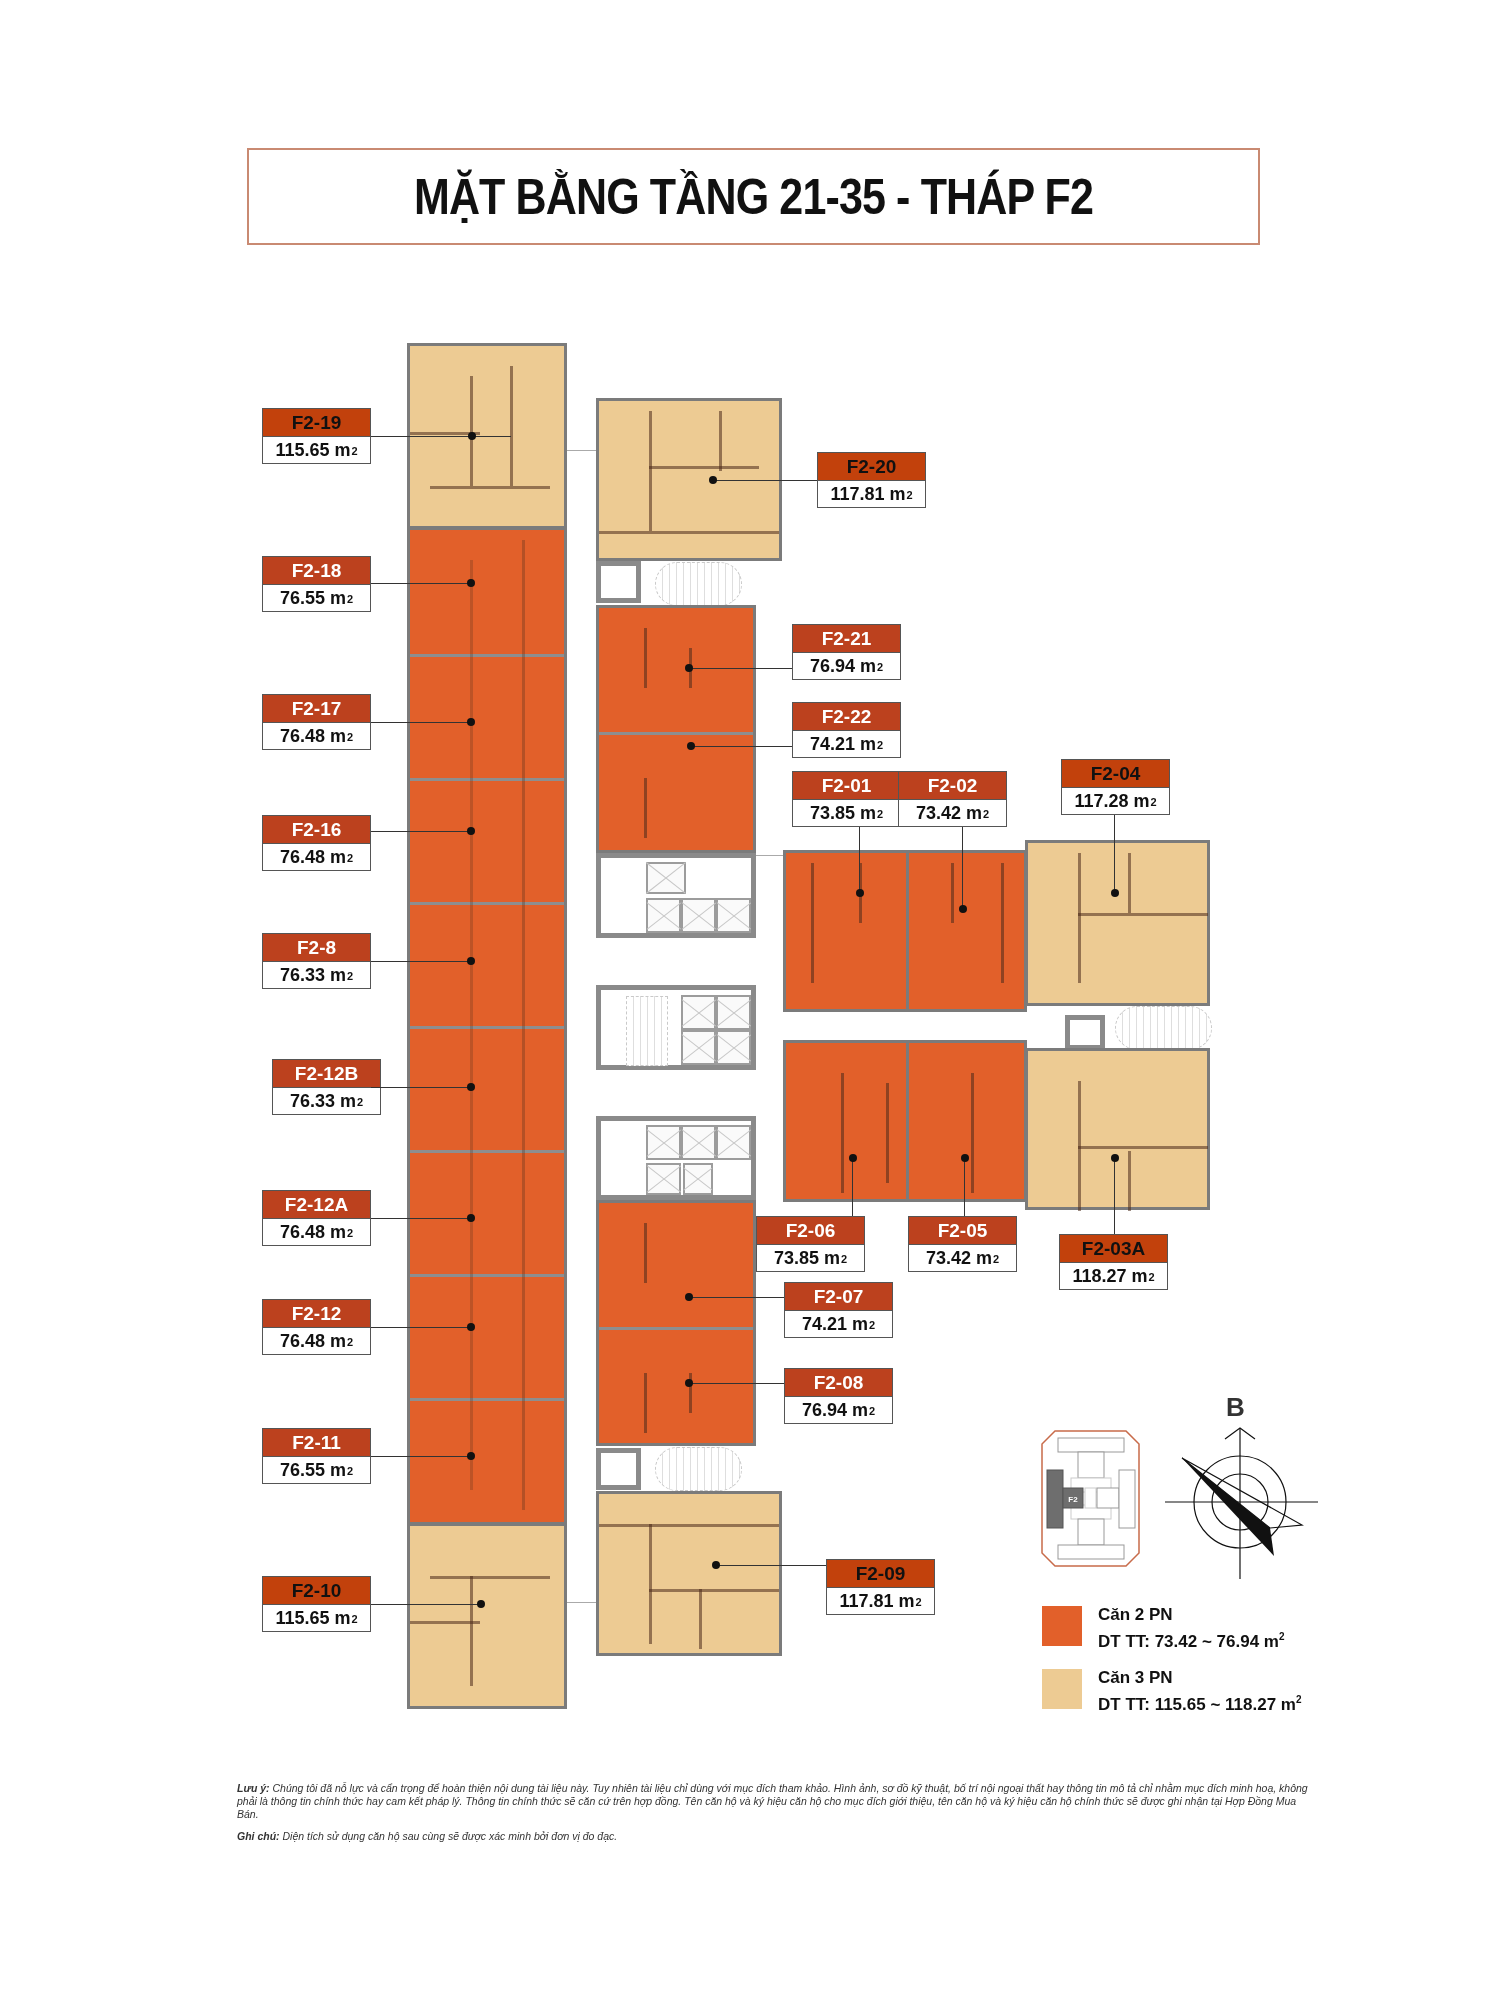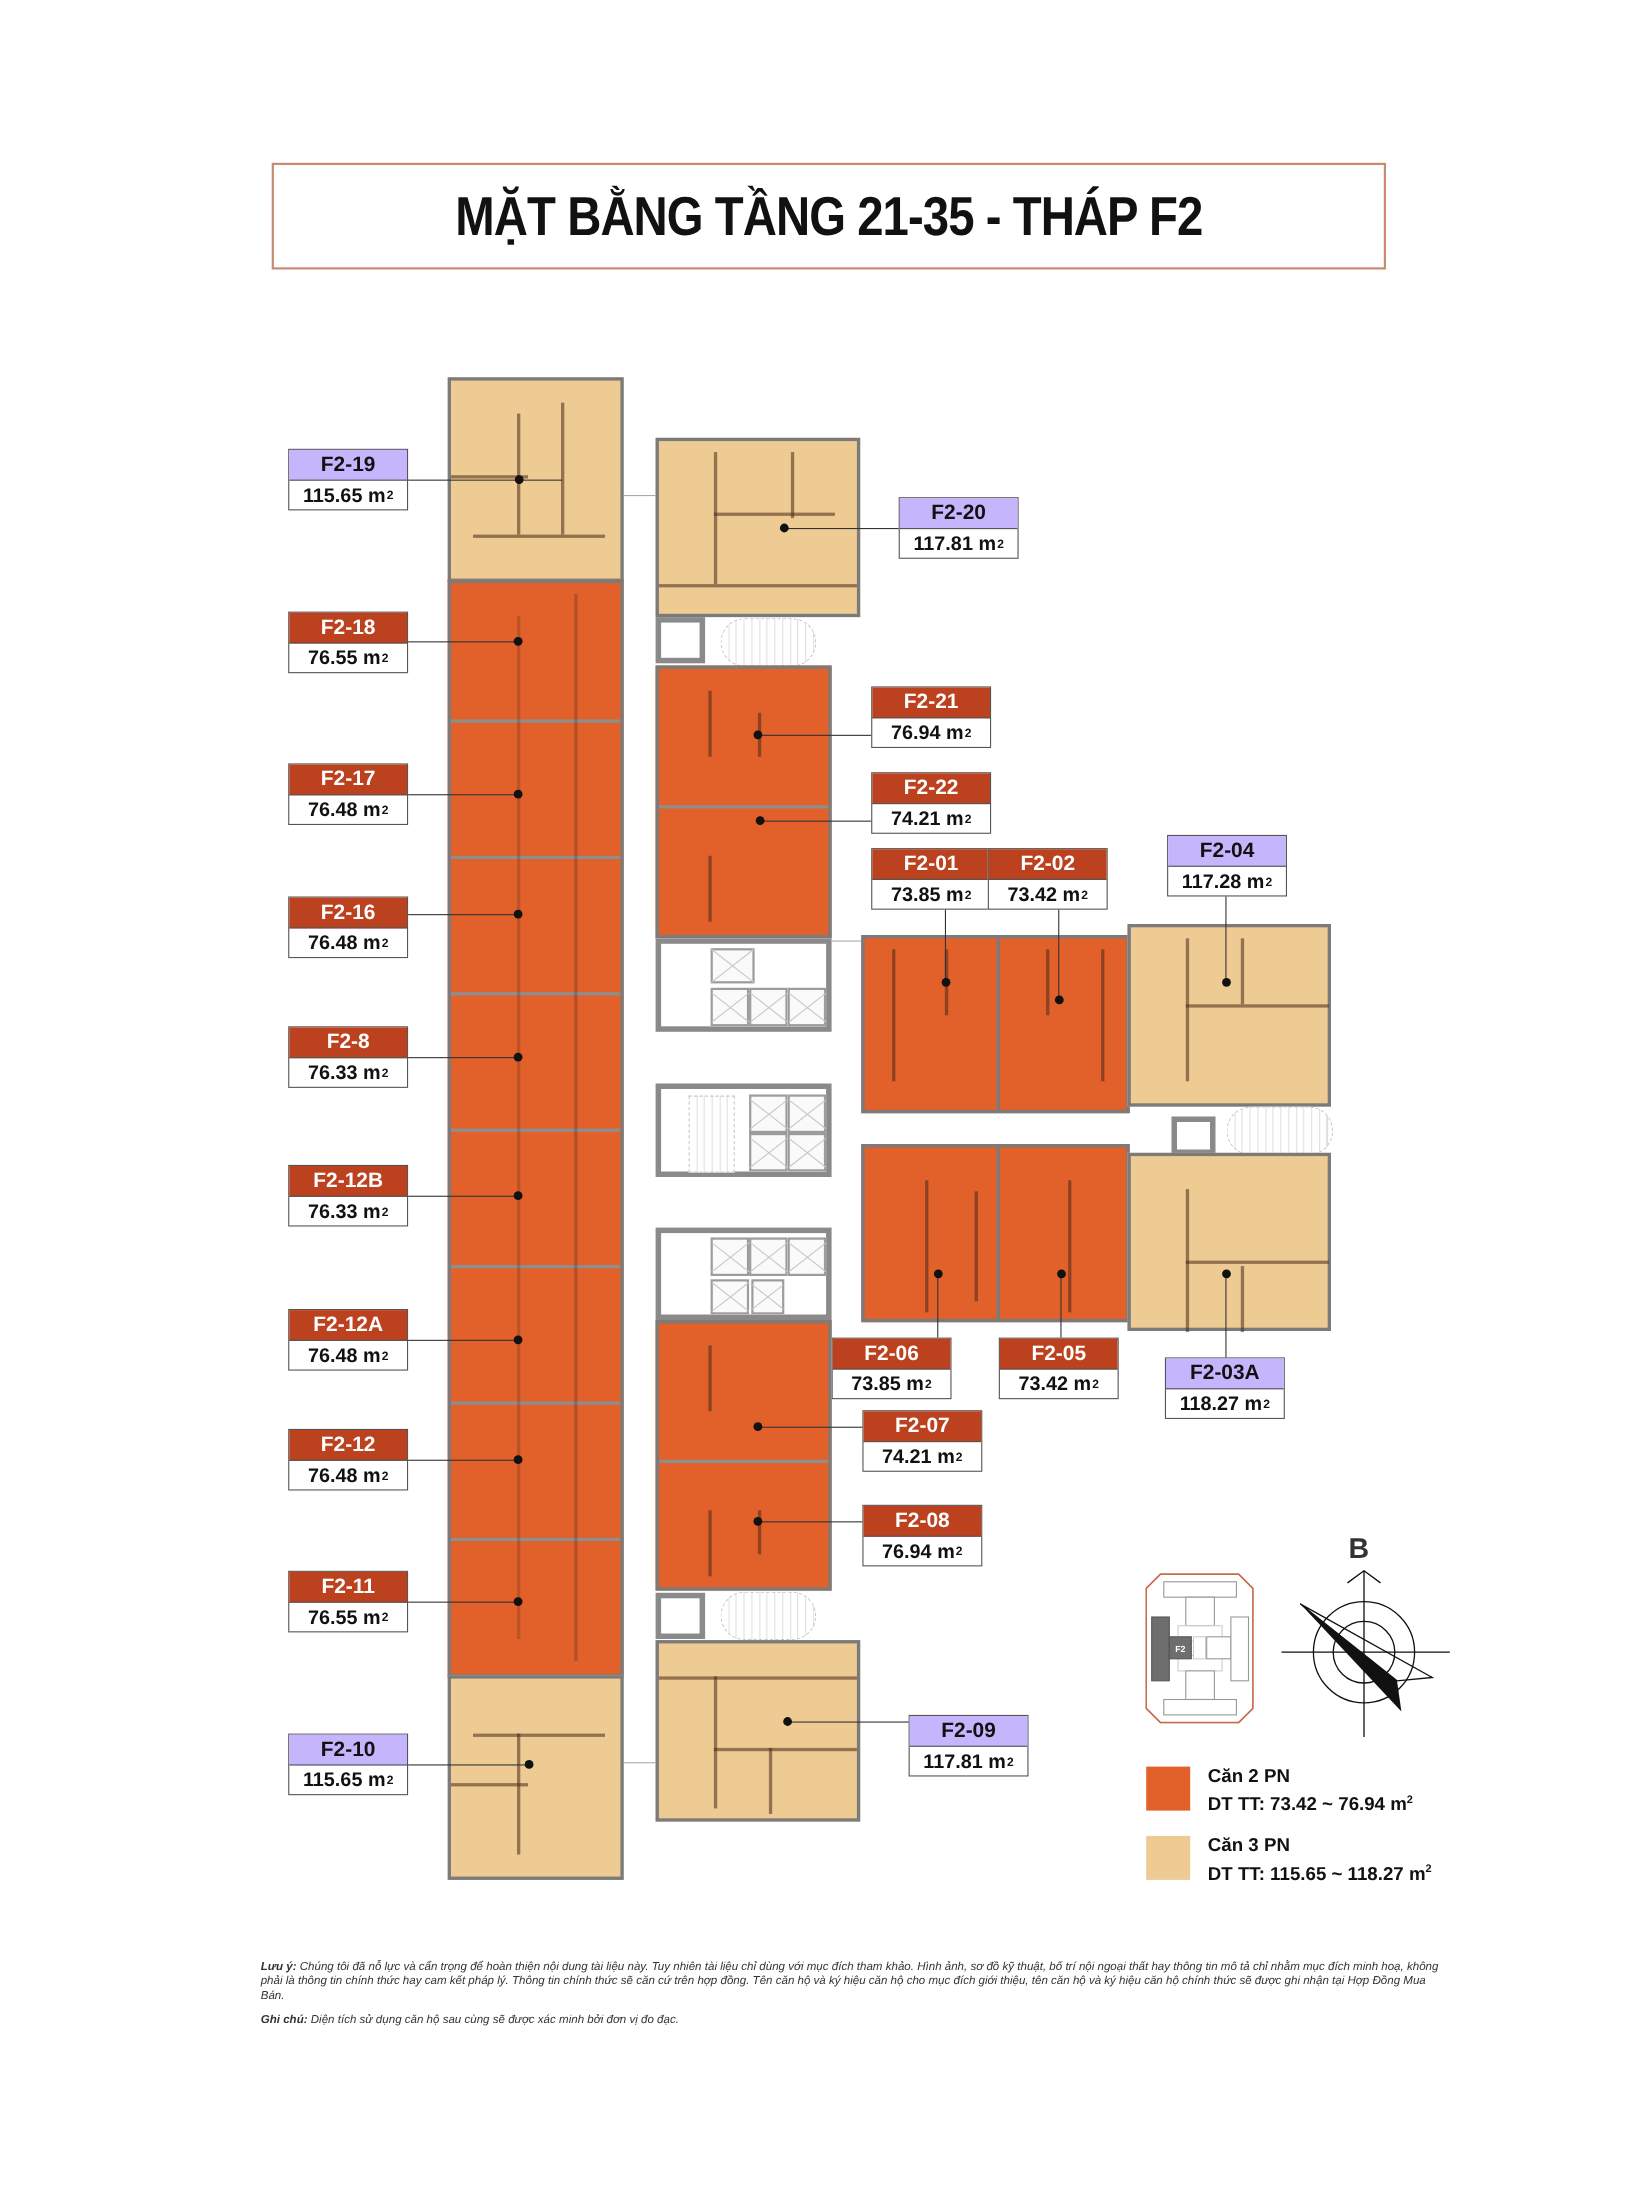--- a/index.html
+++ b/index.html
@@ -20,21 +20,21 @@
   .core{position:absolute;box-sizing:border-box;border:5px solid #8a8a8a;background:#fff;}
   .lift{position:absolute;box-sizing:border-box;border:2px solid #9c9c9c;background:#fafafa;}
   .lift::before,.lift::after{content:"";position:absolute;left:50%;top:50%;width:140%;height:1px;background:#c7c7c7;transform-origin:center;}
   .lift::before{transform:translate(-50%,-50%) rotate(38deg);}
   .lift::after{transform:translate(-50%,-50%) rotate(-38deg);}
   .stair{position:absolute;border:1px dashed #c9c9c9;border-radius:40px;background:repeating-linear-gradient(90deg,#fff 0 6px,#dedede 6px 7px);}
   
   .lbl{position:absolute;width:109px;height:56px;box-sizing:border-box;border:1.5px solid #555;background:#fff;}
   .lbl .code{height:27px;display:flex;align-items:center;justify-content:center;font-weight:bold;font-size:19px;border-bottom:1.5px solid #555;}
   .lbl.orl .code{background:#bc411e;color:#fff;}
-  .lbl.bgl .code{background:#c4b5fd;color:#111;}
+  .lbl.bgl .code{background:#c2410c;color:#111;}
   .lbl .area{height:27px;display:flex;align-items:center;justify-content:center;font-weight:bold;font-size:18px;color:#111;}
   .lbl .area sup{font-size:11px;margin-left:1px;}
   .lead{position:absolute;background:#333;}
   .dot{position:absolute;width:8px;height:8px;border-radius:50%;background:#111;}
   
   .sw{position:absolute;width:40px;height:40px;}
   .leg-t{position:absolute;font-weight:bold;font-size:17px;line-height:22px;color:#111;}
   .leg-t sup{font-size:10px;}
   
   .foot{position:absolute;left:237px;width:1078px;font-style:italic;font-size:10.5px;line-height:13px;color:#333;}
@@ -183,21 +183,21 @@
 <div class="lead" style="left:371px;top:831px;width:100px;height:1px;"></div>
 <div class="dot" style="left:467px;top:827px;"></div>
 
 <div class="lbl orl" style="left:262px;top:933px;">
   <div class="code">F2-8</div>
   <div class="area"><span>76.33</span>&nbsp;<span>m</span><sup>2</sup></div>
 </div>
 <div class="lead" style="left:371px;top:961px;width:100px;height:1px;"></div>
 <div class="dot" style="left:467px;top:957px;"></div>
 
-<div class="lbl orl" style="left:262px;top:1059px;">
+<div class="lbl orl" style="left:272px;top:1059px;">
   <div class="code">F2-12B</div>
   <div class="area"><span>76.33</span>&nbsp;<span>m</span><sup>2</sup></div>
 </div>
 <div class="lead" style="left:371px;top:1087px;width:100px;height:1px;"></div>
 <div class="dot" style="left:467px;top:1083px;"></div>
 
 <div class="lbl orl" style="left:262px;top:1190px;">
   <div class="code">F2-12A</div>
   <div class="area"><span>76.48</span>&nbsp;<span>m</span><sup>2</sup></div>
 </div>

